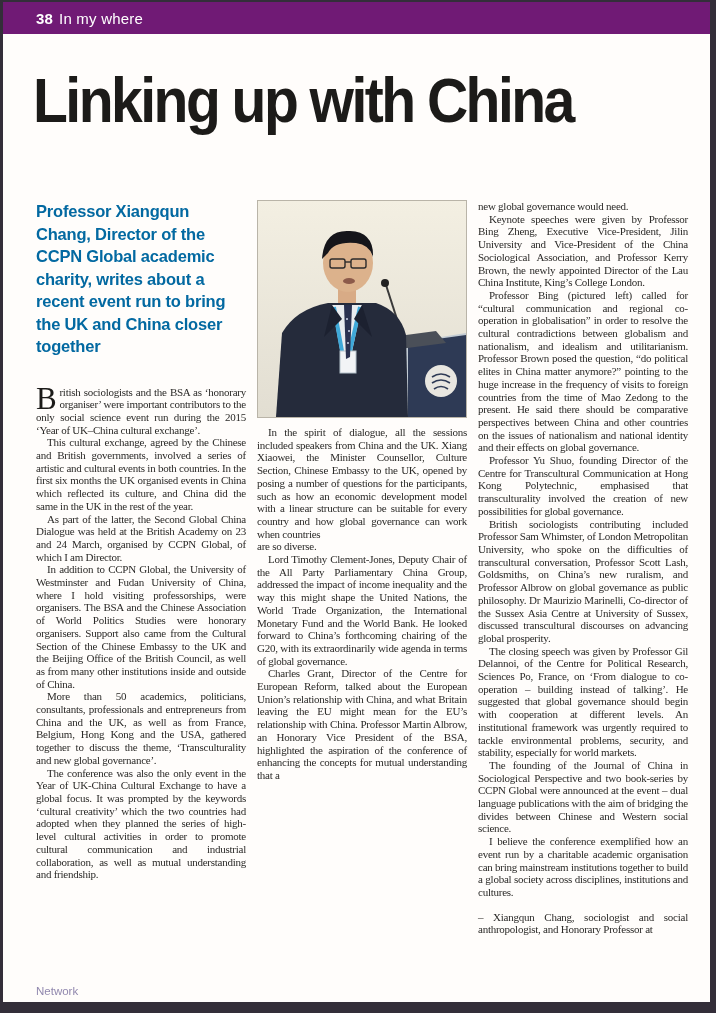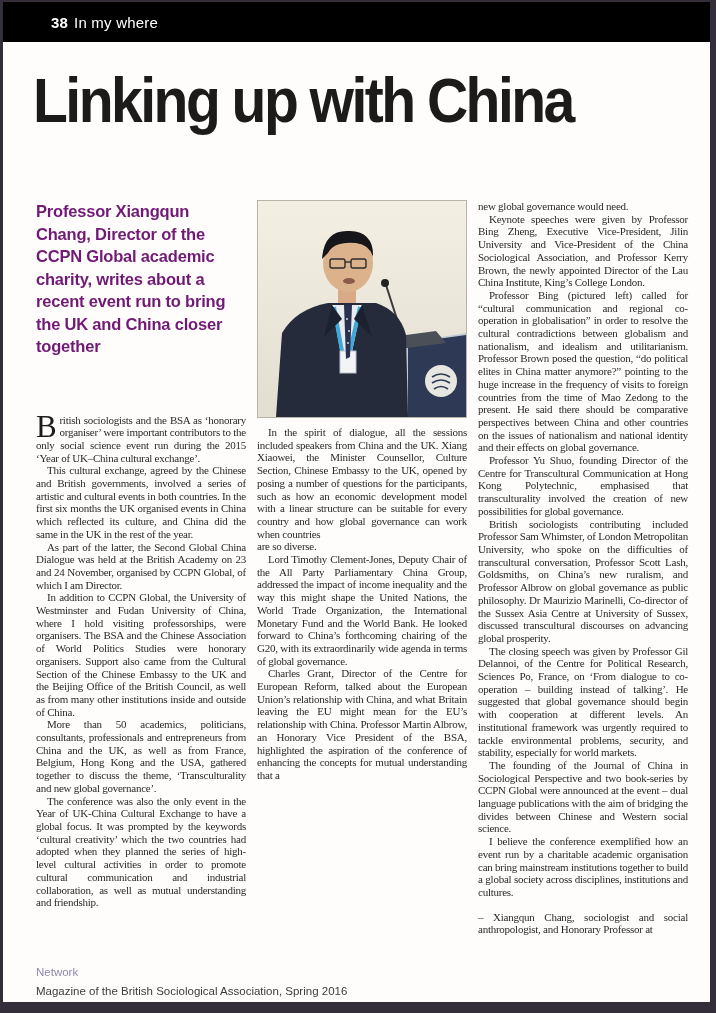--- a/index.html
+++ b/index.html
@@ -8,42 +8,42 @@
     background:#332e39;
     font-family:"Liberation Sans",sans-serif;
     -webkit-font-smoothing:antialiased;
   }
   .page{
     position:absolute;left:3px;top:2px;right:6px;bottom:11px;
     background:#fffdfb;overflow:hidden;
   }
   
   .masthead{
-    height:40px;background:#000000;color:#fff;
-    display:flex;align-items:center;padding-left:48px;
+    height:32px;background:#701a75;color:#fff;
+    display:flex;align-items:center;padding-left:33px;
     font-size:15px;letter-spacing:.2px;
   }
   .masthead .pgnum{font-weight:bold;margin-right:6px;}
   
   .headline{
     position:absolute;left:30px;top:62px;
     font-size:56px;font-weight:bold;color:#1c1b19;
     letter-spacing:-2.5px;white-space:nowrap;
     transform:scale(1.02,1.12);transform-origin:left top;
   }
   
   .columns{
     position:absolute;left:33px;top:198px;width:650px;height:790px;
     display:flex;gap:11px;
   }
   .col{width:210px;min-width:210px;}
   
   .standfirst{
-    color:#701a75;font-weight:bold;font-size:16.5px;line-height:22.5px;
-    letter-spacing:-0.2px;margin-bottom:56px;min-height:138px;
+    color:#0369a1;font-weight:bold;font-size:16.5px;line-height:22.5px;
+    letter-spacing:-0.2px;margin-bottom:28px;min-height:138px;
   }
   
   .bodycopy{
     font-family:"Liberation Serif","DejaVu Serif",serif;
     color:#2b2a28;font-size:11px;line-height:12.7px;
     letter-spacing:-0.25px;text-align:justify;
   }
   .bodycopy p{margin:0;text-indent:11px;}
   .bodycopy p.noindent{text-indent:0;}
   .bodycopy p.byline{margin-top:12px;}
@@ -59,21 +59,21 @@
   .photo svg{display:block;}
   
   .pullquote{
     color:#4b1054;font-weight:bold;font-size:18px;line-height:26.5px;
     letter-spacing:-0.4px;margin:14px 0 10px 0;text-align:left;
   }
   .qmark{font-size:24px;}
   
   .pagefooter{
     position:absolute;left:33px;bottom:5px;font-size:11.5px;
-    display:flex;align-items:baseline;gap:7px;flex-direction:column;
+    display:flex;align-items:baseline;gap:7px;
   }
   .pagefooter .mag{color:#9188ae;}
   .pagefooter .tag{color:#3d3c3a;}
 </style>
 </head>
 <body>
 
 <div class="page">
 
   <div class="masthead">
@@ -83,21 +83,21 @@
 
   <div class="headline">Linking up with China</div>
 
   <div class="columns">
 
     <div class="col">
       <div class="standfirst">Professor Xiangqun Chang, Director of the CCPN Global academic charity, writes about a recent event run to bring the UK and China closer together</div>
       <div class="bodycopy">
           <p class="dropcap noindent">British sociologists and the BSA as ‘honorary organiser’ were important contributors to the only social science event run during the 2015 ‘Year of UK–China cultural exchange’.</p>
           <p>This cultural exchange, agreed by the Chinese and British governments, involved a series of artistic and cultural events in both countries. In the first six months the UK organised events in China which reflected its culture, and China did the same in the UK in the rest of the year.</p>
-          <p>As part of the latter, the Second Global China Dialogue was held at the British Academy on 23 and 24 November, organised by CCPN Global, of which I am Director.</p>
+          <p>As part of the latter, the Second Global China Dialogue was held at the British Academy on 23 and 24 March, organised by CCPN Global, of which I am Director.</p>
           <p>In addition to CCPN Global, the University of Westminster and Fudan University of China, where I hold visiting professorships, were organisers. The BSA and the Chinese Association of World Politics Studies were honorary organisers. Support also came from the Cultural Section of the Chinese Embassy to the UK and the Beijing Office of the British Council, as well as from many other institutions inside and outside of China.</p>
           <p>More than 50 academics, politicians, consultants, professionals and entrepreneurs from China and the UK, as well as from France, Belgium, Hong Kong and the USA, gathered together to discuss the theme, ‘Transculturality and new global governance’.</p>
           <p>The conference was also the only event in the Year of UK-China Cultural Exchange to have a global focus. It was prompted by the keywords ‘cultural creativity’ which the two countries had adopted when they planned the series of high-level cultural activities in order to promote cultural communication and industrial collaboration, as well as mutual understanding and friendship.</p>
         </div>
     </div>
 
     <div class="col">
       <div class="photo">
         <svg width="208" height="216" viewBox="0 0 208 216">
           <defs>
@@ -169,16 +169,15 @@
           <p>The founding of the Journal of China in Sociological Perspective and two book-series by CCPN Global were announced at the event – dual language publications with the aim of bridging the divides between Chinese and Western social science.</p>
           <p>I believe the conference exemplified how an event run by a charitable academic organisation can bring mainstream institutions together to build a global society across disciplines, institutions and cultures.</p>
           <p class="byline noindent">– Xiangqun Chang, sociologist and social anthropologist, and Honorary Professor at</p>
         </div>
     </div>
 
   </div>
 
   <div class="pagefooter">
     <span class="mag">Network</span>
-    <span class="tag">Magazine of the British Sociological Association, Spring 2016</span>
   </div>
 
 </div>
 
 </body></html>

